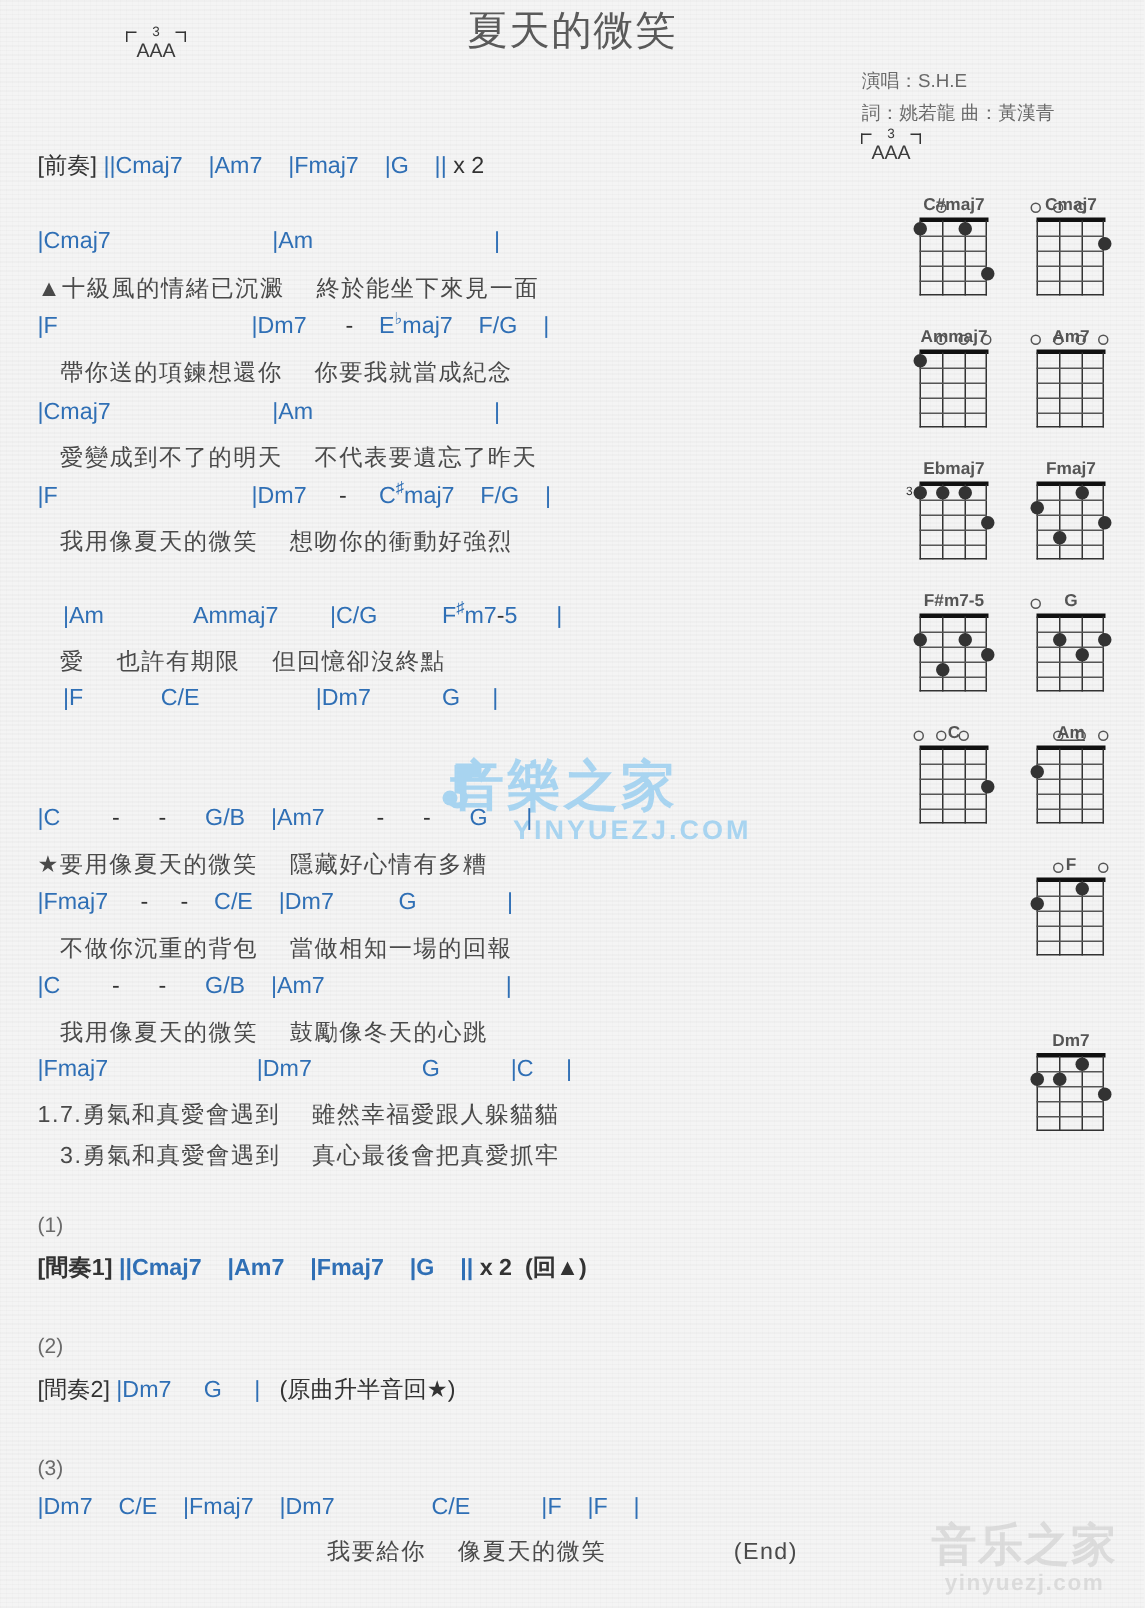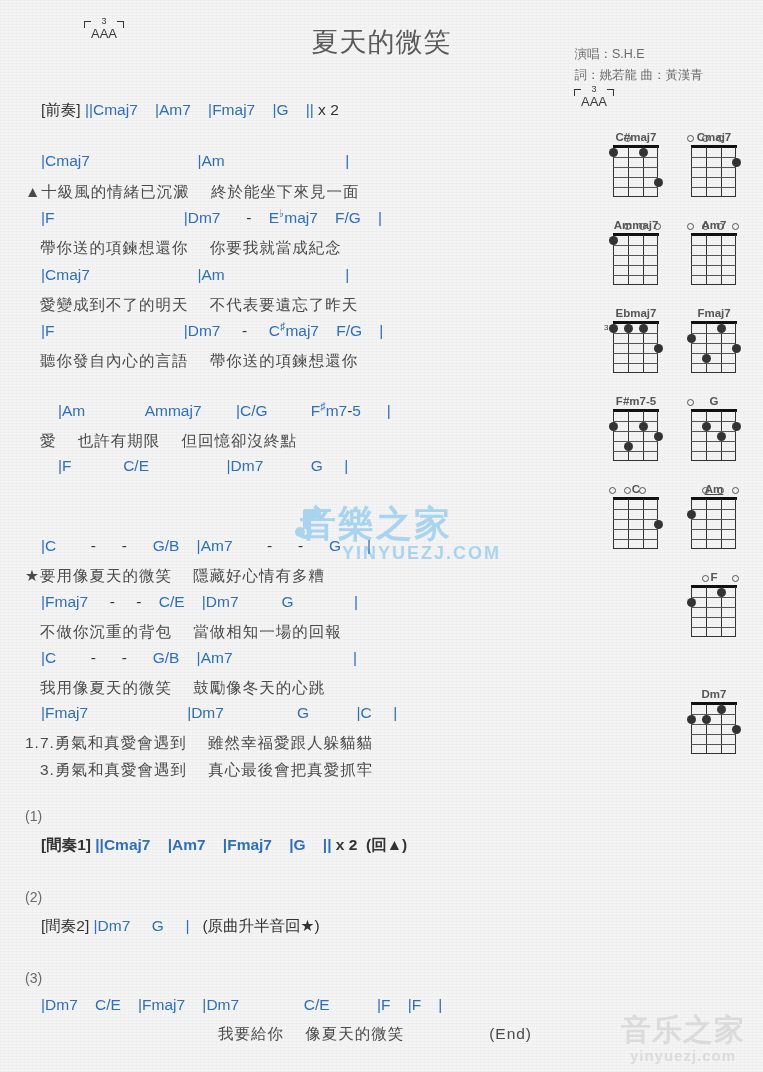--- a/index.html
+++ b/index.html
@@ -17,21 +17,21 @@
     background-image:
       repeating-linear-gradient(0deg,rgba(0,0,0,0.018) 0 1px,transparent 1px 3px),
       repeating-linear-gradient(90deg,rgba(0,0,0,0.012) 0 1px,transparent 1px 4px);
     pointer-events:none;
     z-index:0;
   }
   .sheet{position:absolute;inset:0;z-index:2;}
 
   
   .title{
-    position:absolute;left:0;right:0;top:24px;
+    position:absolute;left:0;right:0;top:2px;
     text-align:center;
     font-size:27px;color:#5a5a5a;letter-spacing:1px;
   }
   .capo{
     position:absolute;
     font-size:11px;color:#3a3a3a;
     line-height:1;
     text-align:center;
   }
   .capo .bracket{
@@ -57,21 +57,21 @@
   .credits{
     position:absolute;right:60px;top:44px;
     text-align:left;font-size:12.5px;color:#6a6a6a;line-height:1.65;
   }
 
   
   .body-col{
     position:absolute;left:0;top:0;width:600px;height:1072px;
   }
   .row{position:absolute;white-space:pre;font-size:15px;}
-  .chordline{color:#2f6fb5;font-size:15.5px;letter-spacing:0px;margin-left:16px;}
+  .chordline{color:#2f6fb5;font-size:15.5px;letter-spacing:0px;}
   .chordline .plain{color:#333;}
   .lyricline{color:#4a4a4a;font-size:15.5px;letter-spacing:1px;}
   .tag{color:#333;}
   .sup{font-size:11px;vertical-align:super;line-height:0;}
   .small-note{color:#6a6a6a;font-size:14px;}
 
   
   .diagrams{
     position:absolute;left:600px;top:130px;width:163px;z-index:3;
   }
@@ -171,21 +171,21 @@
 
   <div class="body-col" id="body-col">
       <div class="row chordline" style="left: 25px; top: 100px;"><span class="tag">[前奏] </span>||Cmaj7    |Am7    |Fmaj7    |G    || <span class="plain">x 2</span></div>
       <div class="row chordline" style="left: 25px; top: 152px;">|Cmaj7                         |Am                            |</div>
       <div class="row lyricline" style="left: 25px; top: 182px;">▲十級風的情緒已沉澱    終於能坐下來見一面</div>
       <div class="row chordline" style="left: 25px; top: 209px;">|F                              |Dm7      <span class="plain">-</span>    E<span class="sup">♭</span>maj7    F/G    |</div>
       <div class="row lyricline" style="left: 40px; top: 238px;">帶你送的項鍊想還你    你要我就當成紀念</div>
       <div class="row chordline" style="left: 25px; top: 266px;">|Cmaj7                         |Am                            |</div>
       <div class="row lyricline" style="left: 40px; top: 295px;">愛變成到不了的明天    不代表要遺忘了昨天</div>
       <div class="row chordline" style="left: 25px; top: 322px;">|F                              |Dm7     <span class="plain">-</span>     C<span class="sup">♯</span>maj7    F/G    |</div>
-      <div class="row lyricline" style="left: 40px; top: 351px;">聽你發自內心的言語    帶你送的項鍊想還你</div>
+      <div class="row lyricline" style="left: 40px; top: 351px;">我用像夏天的微笑    想吻你的衝動好強烈</div>
       <div class="row chordline" style="left: 42px; top: 402px;">|Am              Ammaj7        |C/G          F<span class="sup">♯</span>m7<span class="plain">-</span>5      |</div>
       <div class="row lyricline" style="left: 40px; top: 431px;">愛    也許有期限    但回憶卻沒終點</div>
       <div class="row chordline" style="left: 42px; top: 457px;">|F            C/E                  |Dm7           G     |</div>
       <div class="row chordline" style="left: 25px; top: 537px;">|C        <span class="plain">-</span>      <span class="plain">-</span>      G/B    |Am7        <span class="plain">-</span>      <span class="plain">-</span>      G      |</div>
       <div class="row lyricline" style="left: 25px; top: 566px;">★要用像夏天的微笑    隱藏好心情有多糟</div>
       <div class="row chordline" style="left: 25px; top: 593px;">|Fmaj7     <span class="plain">-</span>     <span class="plain">-</span>    C/E    |Dm7          G              |</div>
       <div class="row lyricline" style="left: 40px; top: 622px;">不做你沉重的背包    當做相知一場的回報</div>
       <div class="row chordline" style="left: 25px; top: 649px;">|C        <span class="plain">-</span>      <span class="plain">-</span>      G/B    |Am7                            |</div>
       <div class="row lyricline" style="left: 40px; top: 678px;">我用像夏天的微笑    鼓勵像冬天的心跳</div>
       <div class="row chordline" style="left: 25px; top: 704px;">|Fmaj7                       |Dm7                 G           |C     |</div>

